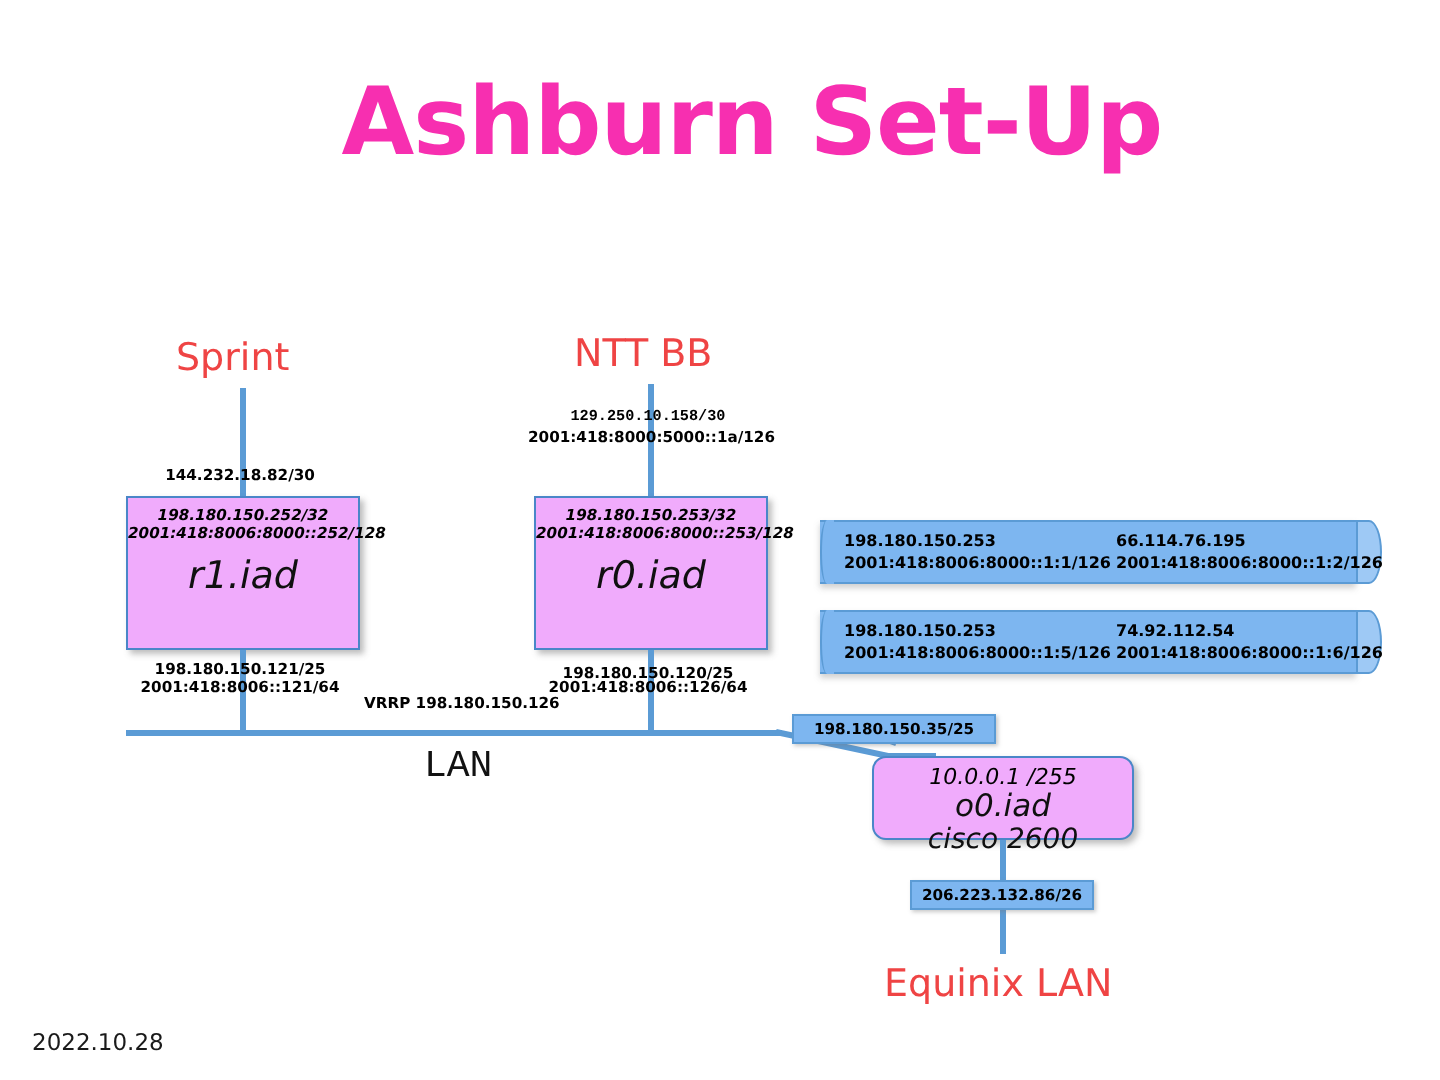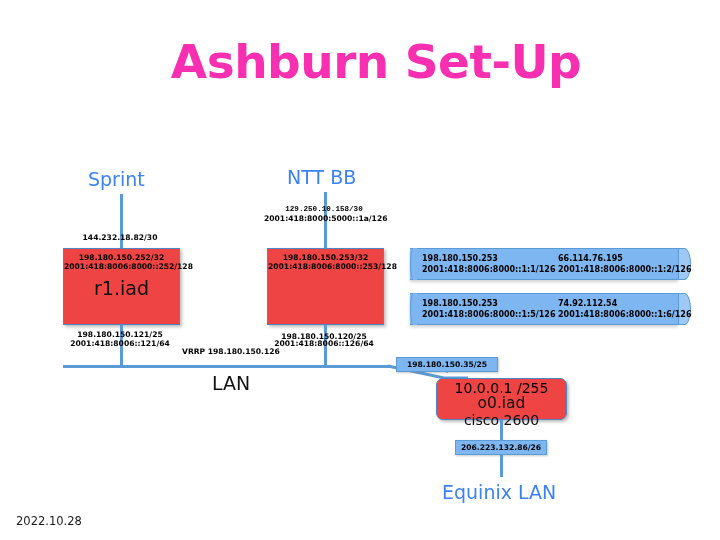--- a/index.html
+++ b/index.html
@@ -32,31 +32,32 @@
     font-weight: bold;
     color: #f72fb0;
     letter-spacing: -0.5px;
   }
 
   
   .provider-label {
     position: absolute;
     font-family: "DejaVu Sans", sans-serif;
     font-size: 19px;
-    color: #3b82f6;
+    color: #ef4444;
     white-space: nowrap;
   }
 
   
   .router-box {
     position: absolute;
-    background: #ef4444;
+    background: #f0abfc;
     border: 1px solid #4a86c8;
     box-shadow: 2px 2px 3px rgba(110,110,110,0.45);
     box-sizing: border-box;
+    font-style: italic;
   }
   .router-box .addr {
     text-align: center;
     font-size: 7.6px;
     font-weight: bold;
     color: #000;
     line-height: 9.4px;
     margin-top: 4px;
     white-space: nowrap;
   }
@@ -74,21 +75,21 @@
     color: #101010;
     line-height: 22px;
     white-space: nowrap;
   }
 
   
   .router-box.rounded {
     border-radius: 7px;
   }
   .router-box.rounded .addr {
-    font-size: 14px;
+    font-size: 11px;
     font-weight: normal;
     margin-top: 5px;
   }
   .router-box.rounded .rname {
     font-size: 15.5px;
     margin-top: 1px;
     line-height: 18px;
   }
   .router-box.rounded .rmodel {
     font-size: 14px;
@@ -117,20 +118,21 @@
     height: 3px;
     background: #5b9bd5;
   }
 
   
   .lan-text {
     position: absolute;
     font-size: 19px;
     color: #121212;
     white-space: nowrap;
+    font-family: Liberation Mono, monospace;
   }
 
   
   .badge {
     position: absolute;
     background: #7db6f0;
     border: 1px solid #5b9bd5;
     box-sizing: border-box;
     font-size: 7.6px;
     font-weight: bold;
@@ -139,20 +141,21 @@
     align-items: center;
     justify-content: center;
     white-space: nowrap;
     box-shadow: 1px 1px 2px rgba(120,120,120,0.4);
   }
 
   
   .cylinder {
     position: absolute;
     height: 32px;
+    margin-top: 12px;
   }
   .cyl-body {
     position: absolute;
     left: 0; top: 0;
     width: 268px;
     height: 32px;
     background: #7db6f0;
     border-top: 1px solid #5b9bd5;
     border-bottom: 1px solid #5b9bd5;
     box-sizing: border-box;
@@ -227,20 +230,21 @@
 
   <div class="router-box" style="left:63px; top:248px; width:117px; height:77px;">
     <div class="addr">198.180.150.252/32</div>
     <div class="addr" style="margin-top:0;">2001:418:8006:8000::252/128</div>
     <div class="rname">r1.iad</div>
   </div>
 
   <div class="router-box" style="left:267px; top:248px; width:117px; height:77px;">
     <div class="addr">198.180.150.253/32</div>
     <div class="addr" style="margin-top:0;">2001:418:8006:8000::253/128</div>
+    <div class="rname">r0.iad</div>
   </div>
 
   <div class="vline" style="left:120px; top:325px; height:41px;"></div>
   <div class="vline" style="left:324px; top:325px; height:41px;"></div>
 
   <div class="link-label" style="left:60px; top:330px; width:120px;">198.180.150.121/25</div>
   <div class="link-label" style="left:60px; top:339px; width:120px;">2001:418:8006::121/64</div>
 
   <div class="link-label" style="left:264px; top:332px; width:120px;">198.180.150.120/25</div>
   <div class="link-label" style="left:264px; top:339px; width:120px;">2001:418:8006::126/64</div>

